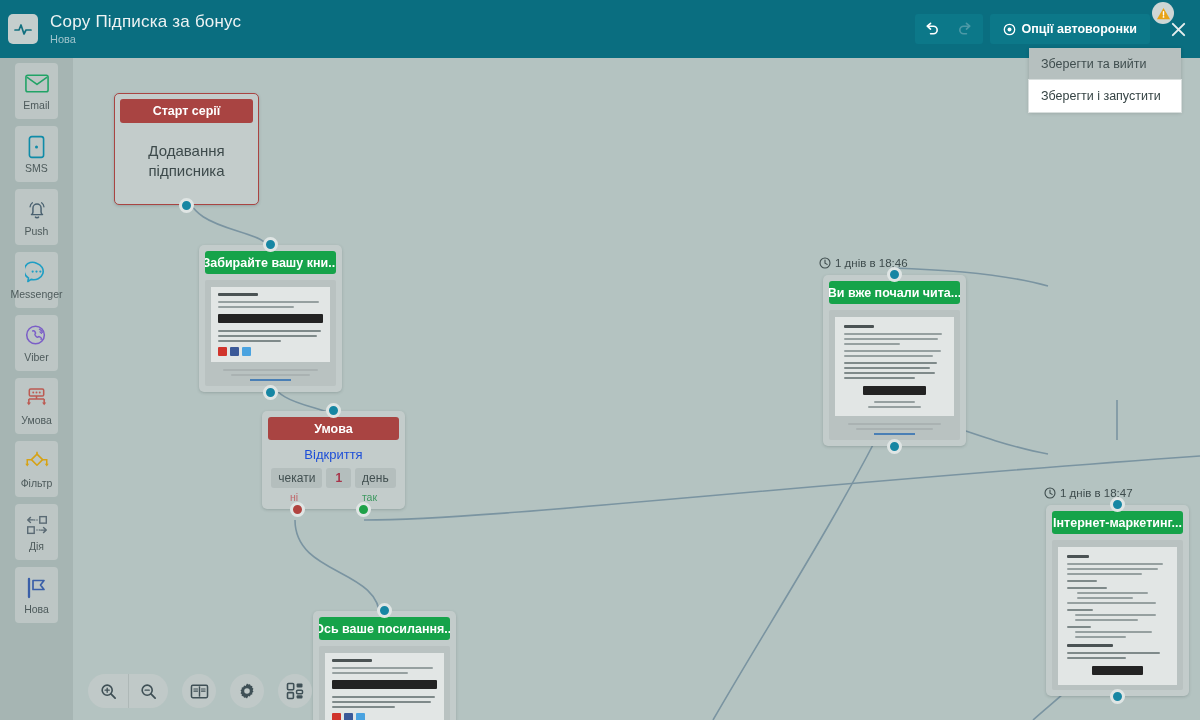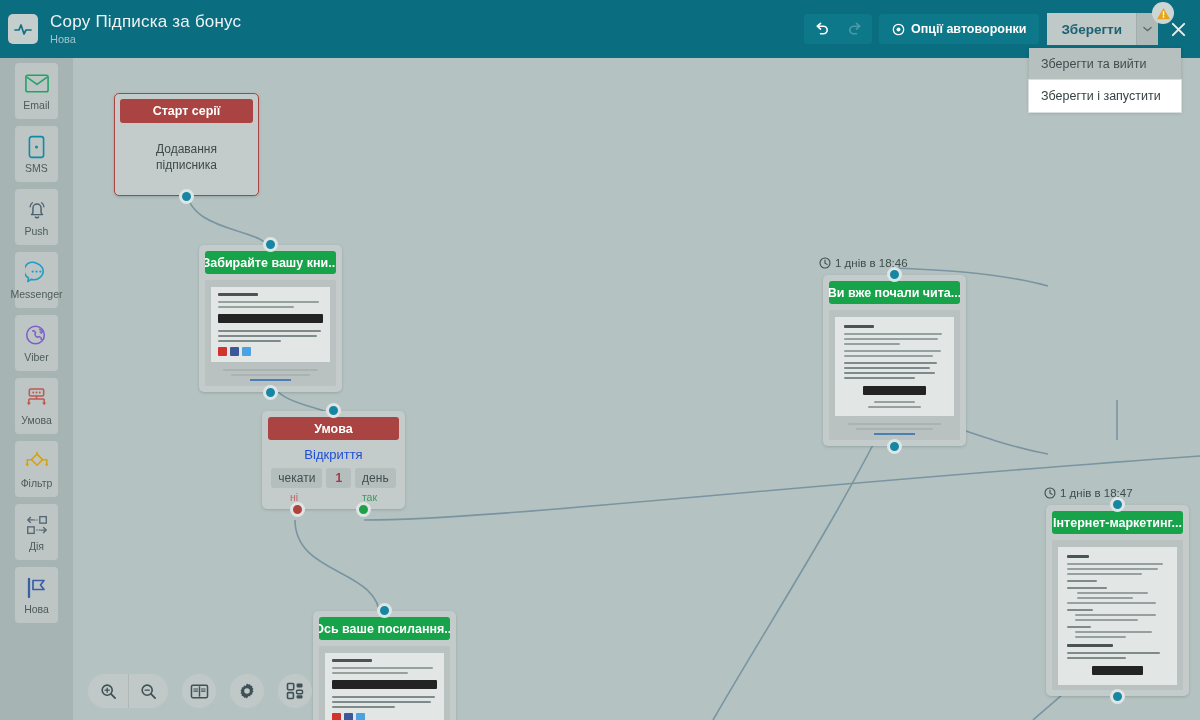--- a/index.html
+++ b/index.html
@@ -91,21 +91,21 @@
     box-shadow: 0 1px 3px rgba(40,60,60,.22);
   }
   .node-box.start { background: #c3cccb; border: 1px solid #a94442; padding: 0; }
   .node-hdr {
     height: 23px; display: flex; align-items: center; justify-content: center;
     font-size: 12.5px; font-weight: bold; color: #fff; border-radius: 3px;
     white-space: nowrap; overflow: hidden;
   }
   .hdr-red { background: #a94442; }
   .hdr-green { background: #16a34a; }
-  .node-body { font-size: 12px; color: #3d4a4b; text-align: center; }
+  .node-body { font-size: 15px; color: #3d4a4b; text-align: center; }
 
   .port {
     position: absolute; width: 15px; height: 15px; border-radius: 50%;
     background: #1686a3; border: 3px solid #dfe5e4; left: 50%; margin-left: -7.5px; z-index: 5;
   }
   .port.top { top: -8px; }
   .port.bottom { bottom: -8px; }
 
   .stamp {
     position: absolute; font-size: 11.5px; color: #3e4c4d; display: flex; align-items: center; gap: 4px;
@@ -185,28 +185,20 @@
     </div>
 
     <div class="opt-btn">
       <svg width="13" height="13" viewBox="0 0 14 14">
         <circle cx="7" cy="7" r="5.6" fill="none" stroke="#ffffff" stroke-width="1.4"></circle>
         <circle cx="7" cy="7" r="2.1" fill="#ffffff"></circle>
       </svg>
       <span>Опції автоворонки</span>
     </div>
 
-    <div class="save-group">
-      <div class="save-btn">Зберегти</div>
-      <div class="save-caret">
-        <svg width="9" height="6" viewBox="0 0 10 6">
-          <path d="M1 1.4 L5 4.8 L9 1.4" fill="none" stroke="#5c6d6d" stroke-width="1.5" stroke-linecap="round"></path>
-        </svg>
-      </div>
-    </div>
 
     <div class="close-btn">
       <svg width="17" height="17" viewBox="0 0 18 18">
         <path d="M3 3 L15 15 M15 3 L3 15" stroke="#e6eeee" stroke-width="2.1" stroke-linecap="round"></path>
       </svg>
     </div>
   </div>
 </div>
 
 <div class="warn-badge">

